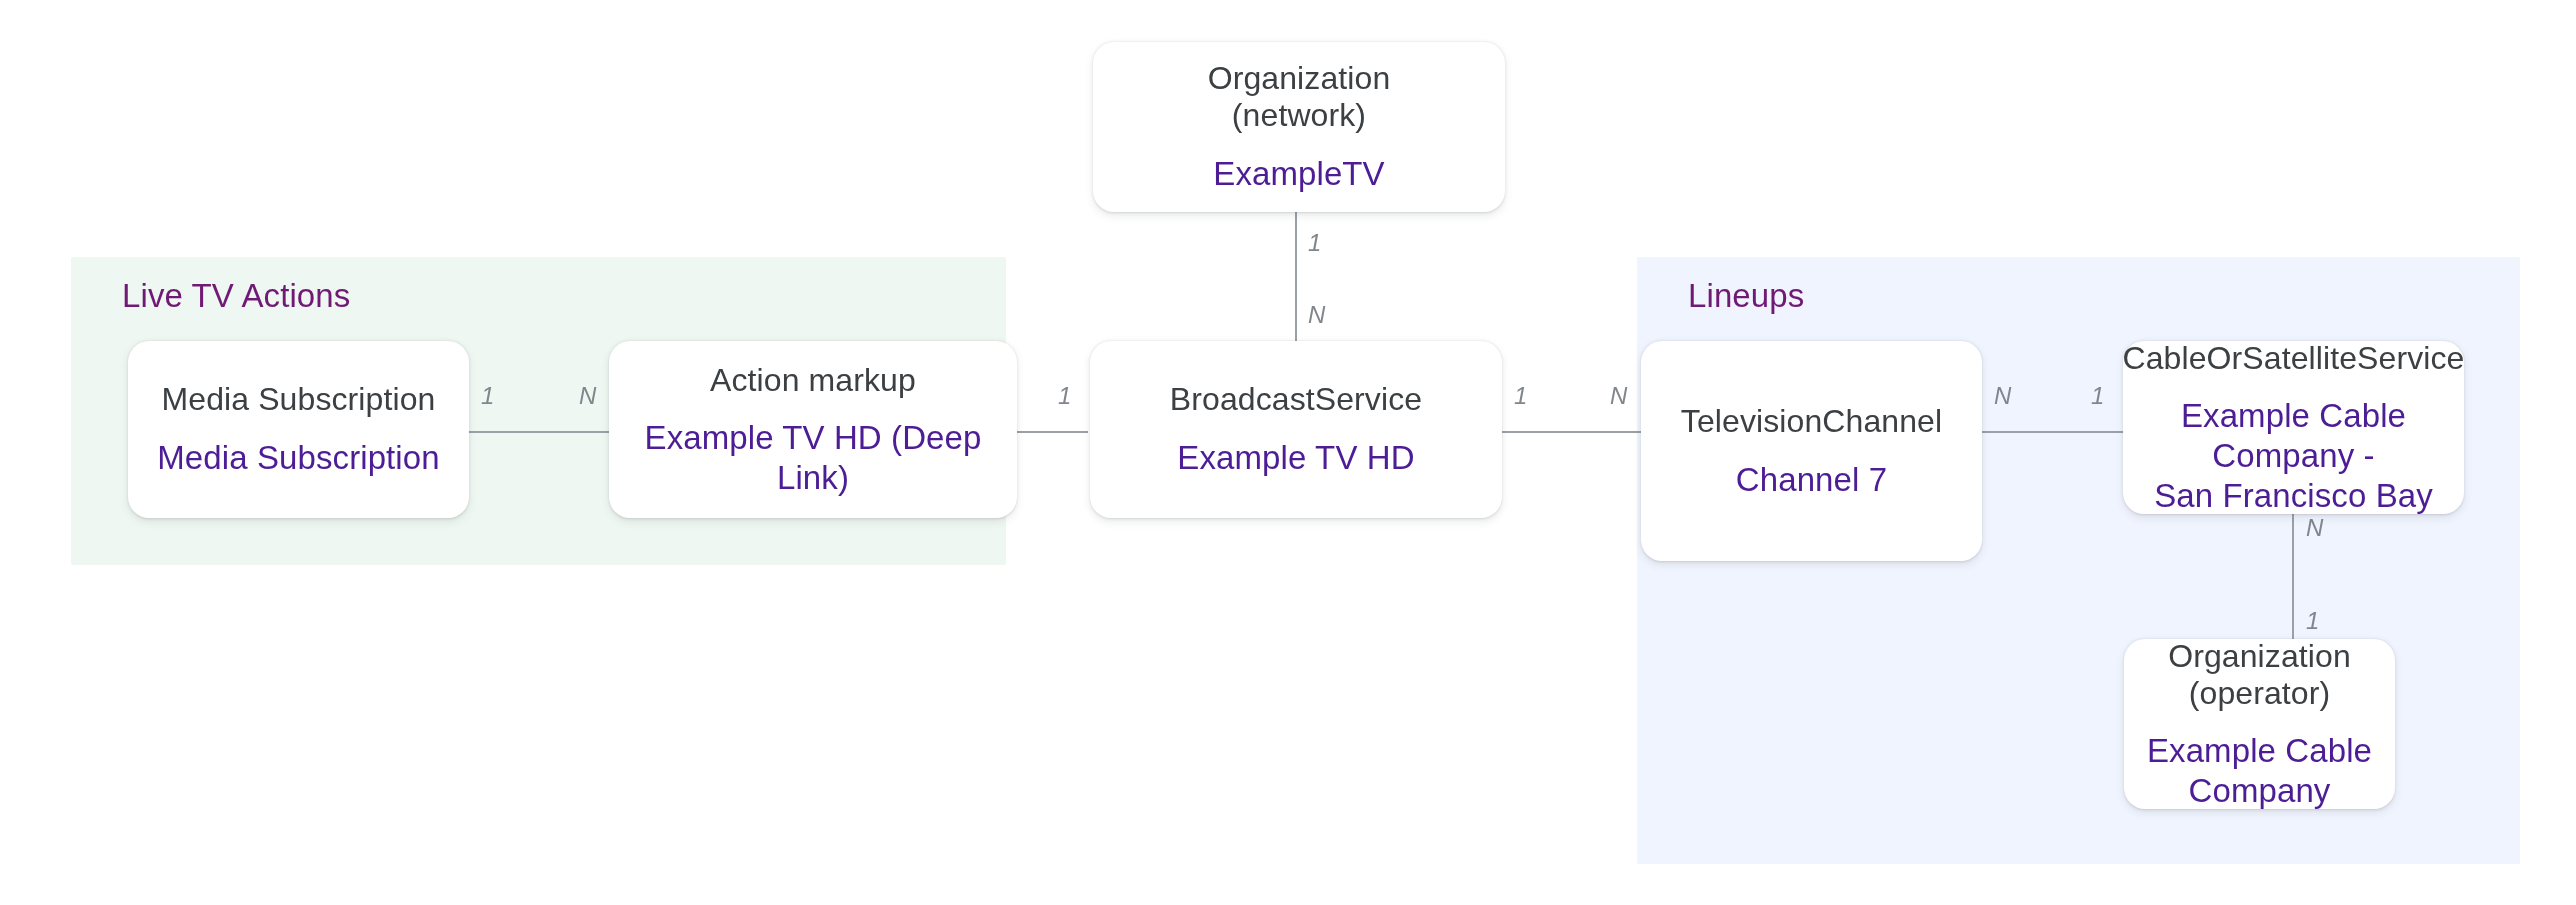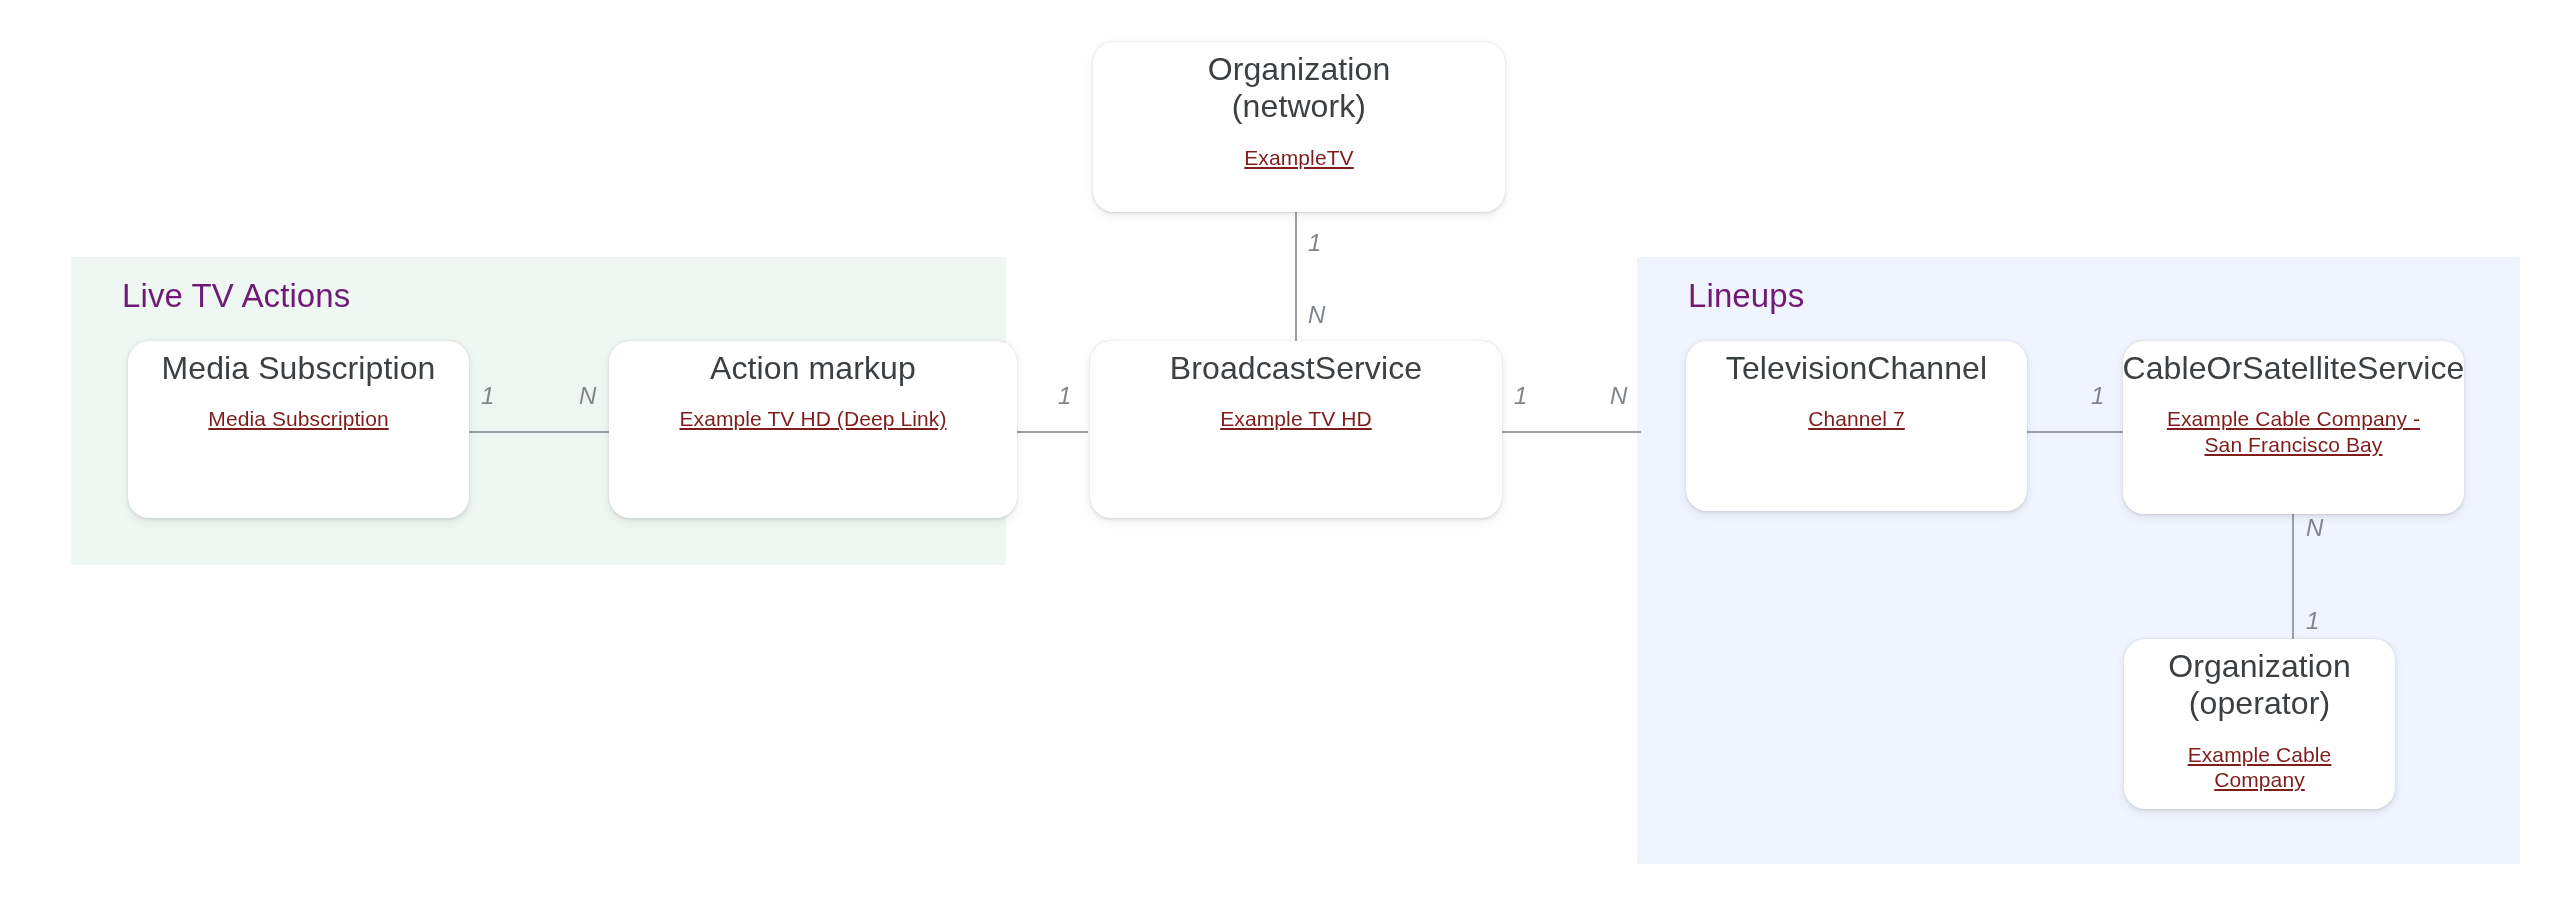--- a/index.html
+++ b/index.html
@@ -54,41 +54,40 @@
 
   
   .node {
     position: absolute;
     background: #ffffff;
     border-radius: 21px;
     box-shadow: 0 0.9px 2.7px rgba(60,64,67,0.16), 0 3.5px 8.8px rgba(60,64,67,0.10);
     display: flex;
     flex-direction: column;
     align-items: center;
-    justify-content: flex-start;
+    justify-content: center;
     box-sizing: border-box;
     padding: 8.8px 16px;
   }
   .node-title {
     font-size: 32px;
     line-height: 1.16;
     color: #3c4043;
     text-align: center;
     white-space: pre-line;
     letter-spacing: 0.1px;
   }
   .node-sub {
     margin-top: 19.5px;
-    font-size: 21px;
+    font-size: 33px;
     line-height: 1.2;
-    color: #7f1d1d;
+    color: #4c1d95;
     text-align: center;
     white-space: pre-line;
     letter-spacing: 0.1px;
-    text-decoration: underline;
   }
 </style>
 </head>
 <body>
 
 <div id="canvas">
 
   <div class="group" style="left:71px; top:257px; width:935px; height:308px; background:#eff7f2;"></div>
   <div class="group" style="left:1637px; top:257px; width:883px; height:607px; background:#f0f4fe;"></div>
 
@@ -133,21 +132,21 @@
   <div class="node" style="left:609px; top:341px; width:408px; height:177px;">
     <div class="node-title">Action markup</div>
     <div class="node-sub">Example TV HD (Deep Link)</div>
   </div>
 
   <div class="node" style="left:1090px; top:341px; width:412px; height:177px;">
     <div class="node-title">BroadcastService</div>
     <div class="node-sub">Example TV HD</div>
   </div>
 
-  <div class="node" style="left:1686px; top:341px; width:341px; height:170px;">
+  <div class="node" style="left:1641px; top:341px; width:341px; height:220px;">
     <div class="node-title">TelevisionChannel</div>
     <div class="node-sub">Channel 7</div>
   </div>
 
   <div class="node" style="left:2123px; top:341px; width:341px; height:173px;">
     <div class="node-title">CableOrSatelliteService</div>
     <div class="node-sub">Example Cable Company -
 San Francisco Bay</div>
   </div>
 

